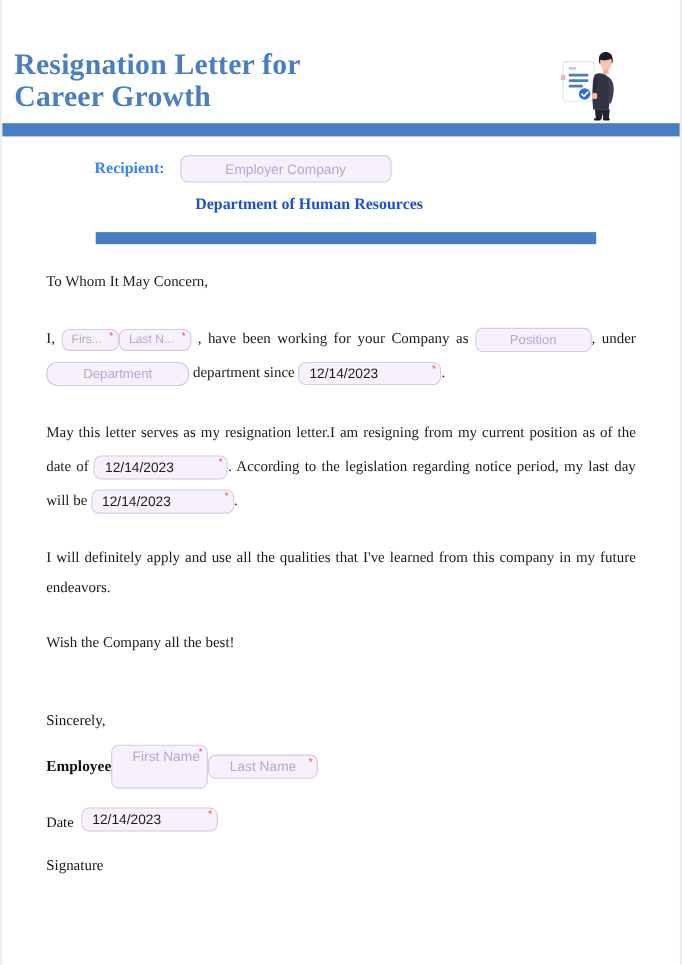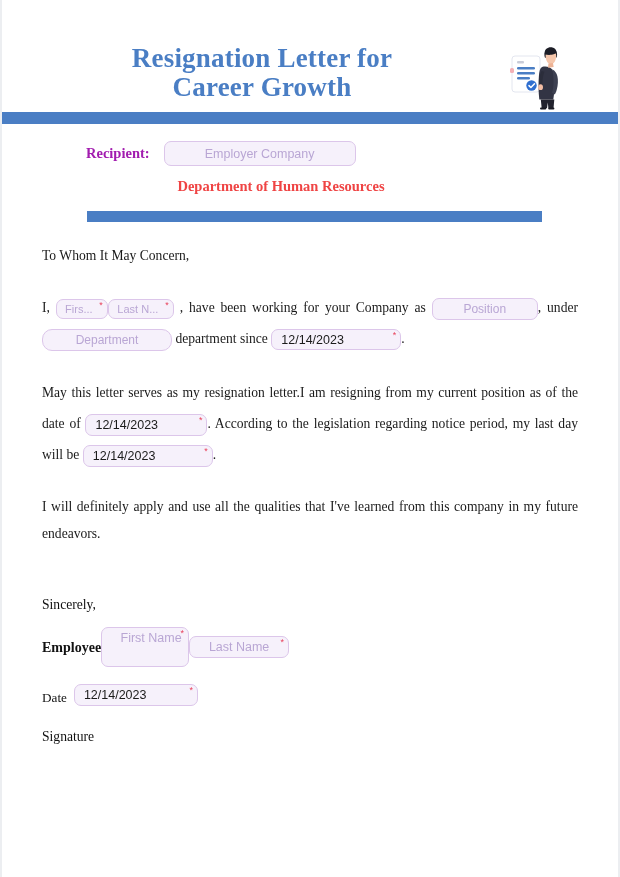--- a/index.html
+++ b/index.html
@@ -25,23 +25,22 @@
   }
 
   
   .header {
     position: relative;
     height: 112px;
     width: 100%;
   }
   .title-wrap {
     position: absolute;
-    left: 0; top: 44px;
+    left: 11px; top: 44px;
     width: 520px;
-    text-align: center;
   }
   .doc-title {
     font-family: "Liberation Serif", "DejaVu Serif", serif;
     font-weight: bold;
     font-size: 27px;
     line-height: 29px;
     color: #4a7ec4;
     letter-spacing: 0.2px;
     margin: 0;
   }
@@ -62,28 +61,28 @@
   
   .recipient-row {
     display: flex;
     align-items: center;
     padding: 17px 0 0 0;
     margin-left: 84px;
   }
   .recipient-label {
     font-weight: bold;
     font-size: 14.5px;
-    color: #a21caf;
+    color: #3b82f6;
     margin-right: 14px;
   }
   .dept-line {
     text-align: center;
     font-weight: bold;
     font-size: 14.5px;
-    color: #ef4444;
+    color: #1d4ed8;
     margin-top: 12px;
     padding-right: 58px;
   }
   .midbar {
     width: 455px;
     height: 11px;
     background: #4a7ec4;
     margin: 16px 0 0 85px;
   }
 
@@ -225,20 +224,21 @@
       <span class="field f-position"><span>Position</span></span><span>, under</span>
       <span class="field f-department"><span>Department</span></span>
       <span>department since</span>
       <span class="field filled f-date-since"><span>12/14/2023</span><span class="req">*</span></span><span>.</span></p>
 
     <p class="para flowline"><span>May this letter serves as my resignation letter.I am  resigning from my current position as of the date of</span>
       <span class="field filled f-date-of"><span>12/14/2023</span><span class="req">*</span></span><span>. According to the legislation regarding notice period, my last day will be</span>
       <span class="field filled f-date-last"><span>12/14/2023</span><span class="req">*</span></span><span>.</span></p>
 
     <p class="para">I will definitely apply and use all the qualities that I've learned from this company in my future endeavors.</p>
+    <p class="para">Wish the Company all the best!</p>
   </div>
 
   <div class="closing">
     <div class="sincerely">Sincerely,</div>
 
     <div class="emp-row">
       <span class="emp-label">Employee</span>
       <span class="field f-first-name"><span>First Name</span><span class="req">*</span></span>
       <span class="field f-last-name"><span>Last Name</span><span class="req">*</span></span>
     </div>

